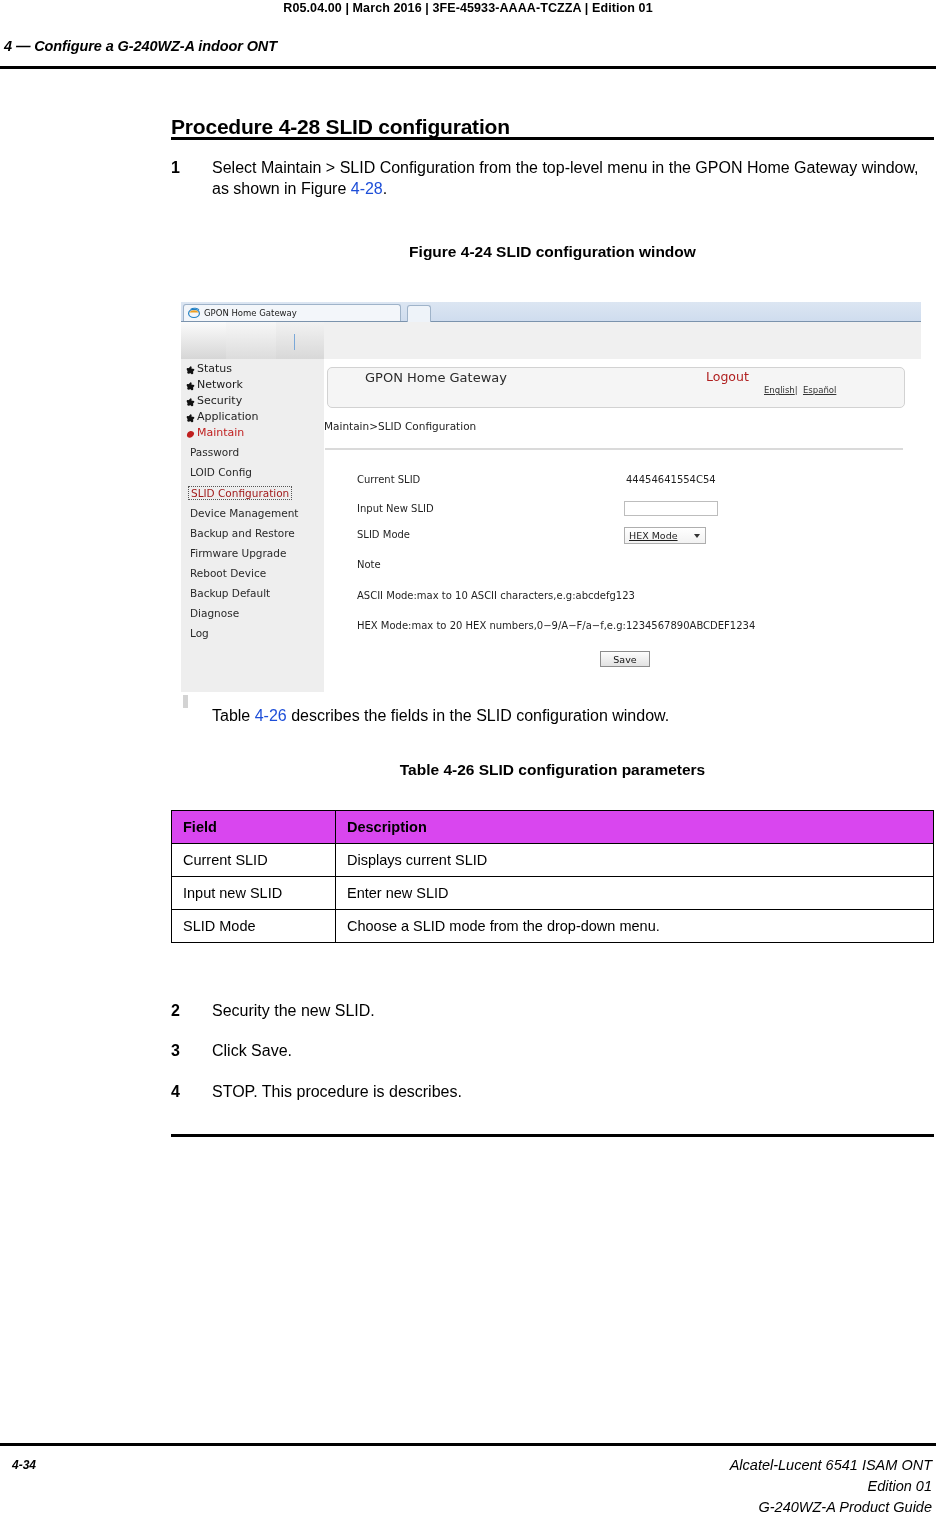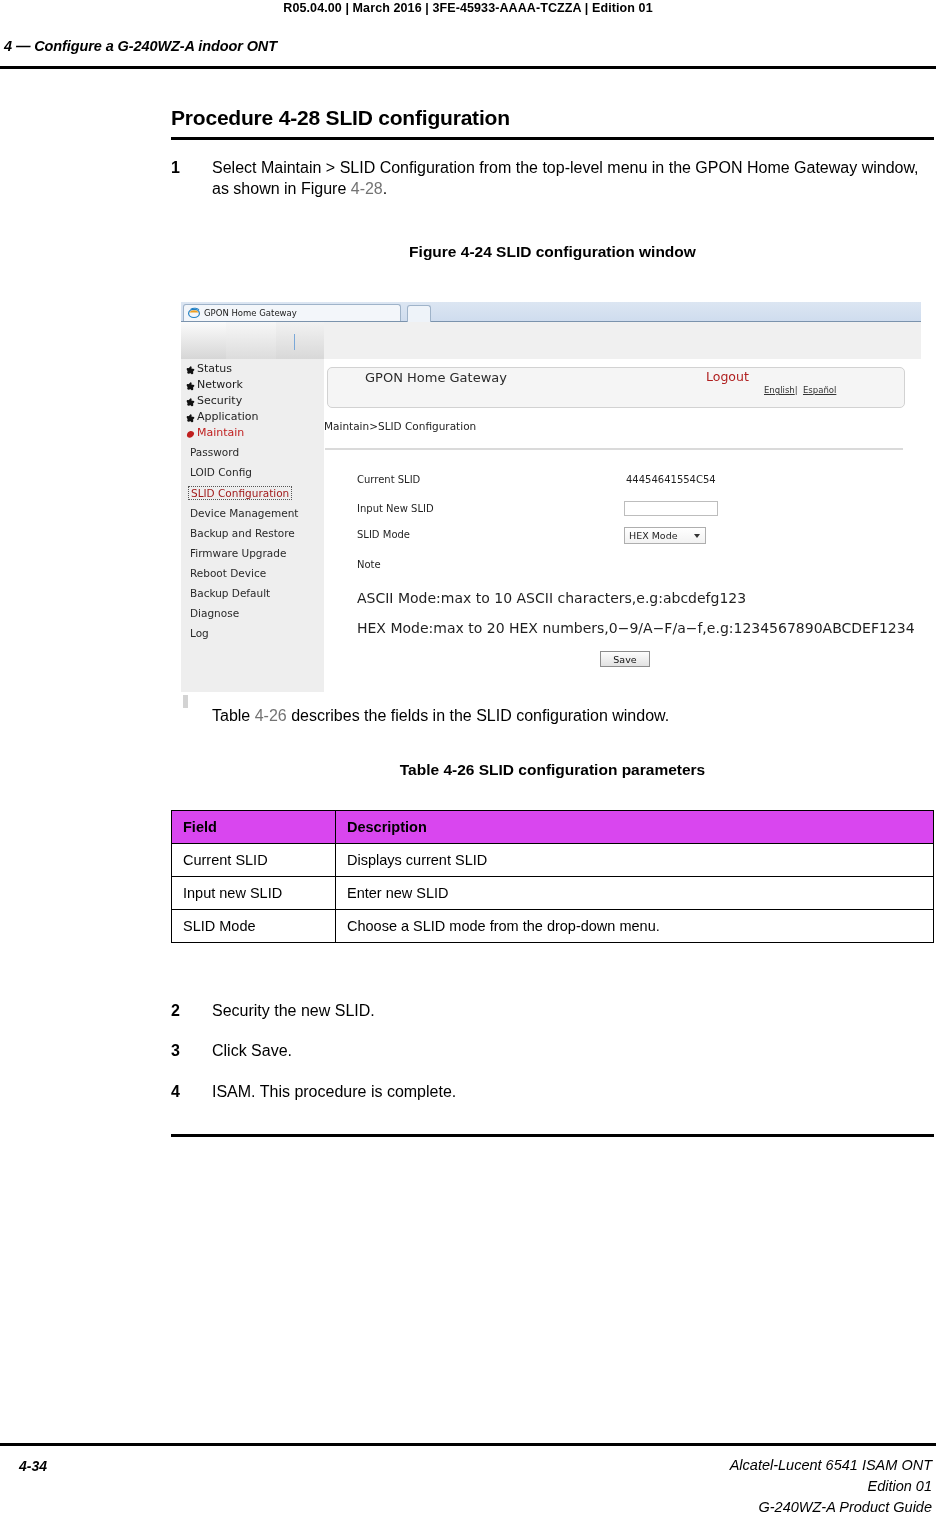--- a/index.html
+++ b/index.html
@@ -41,21 +41,21 @@
     top: 66px;
     left: 0;
     width: 936px;
     height: 3px;
     background: #000;
   }
 
   
   .proc-heading {
     position: absolute;
-    top: 106px;
+    top: 115px;
     left: 171px;
     font-size: 21px;
     font-weight: bold;
     letter-spacing: -0.2px;
   }
   .rule-proc {
     position: absolute;
     top: 137px;
     left: 171px;
     width: 763px;
@@ -73,21 +73,21 @@
     position: absolute;
     left: 0;
     top: 0;
     font-weight: bold;
     width: 28px;
   }
   .step .body {
     margin-left: 41px;
     display: block;
   }
-  .xref { color: #737373; }
+  .xref { color: #1d4ed8; }
 
   #step1 { top: 157px; left: 171px; width: 763px; }
   #step2 { top: 1000px; left: 171px; width: 763px; }
   #step3 { top: 1040px; left: 171px; width: 763px; }
   #step4 { top: 1081px; left: 171px; width: 763px; }
 
   .rule-end {
     position: absolute;
     top: 1134px;
     left: 171px;
@@ -308,33 +308,34 @@
     left: 300px; top: 168px;
     width: 82px; height: 17px;
     background: linear-gradient(#ffffff, #f2f2f2);
     border: 1px solid #aeaeae;
     box-sizing: border-box;
     font-size: 9.5px;
     color: #1f1f1f;
     display: flex;
     align-items: center;
     padding-left: 4px;
+    text-decoration: underline;
   }
   .sel-arrow {
     position: absolute;
     right: 5px; top: 6px;
     width: 0; height: 0;
     border-left: 3px solid transparent;
     border-right: 3px solid transparent;
     border-top: 4px solid #333;
   }
   .note-line {
     position: absolute;
     left: 33px;
-    font-size: 14px;
+    font-size: 10px;
     color: #1f1f1f;
     white-space: nowrap;
   }
   .save-btn {
     position: absolute;
     left: 276px; top: 292px;
     width: 50px; height: 16px;
     background: linear-gradient(#fdfdfd, #e2e2e2);
     border: 1px solid #8c8c8c;
     box-sizing: border-box;
@@ -390,22 +391,22 @@
     position: absolute;
     top: 1443px;
     left: 0;
     width: 936px;
     height: 3px;
     background: #000;
   }
   .footer-left {
     position: absolute;
     top: 1458px;
-    left: 19px;
-    font-size: 14px;
+    left: 12px;
+    font-size: 12px;
     font-weight: bold;
     font-style: italic;
   }
   .footer-right {
     position: absolute;
     top: 1455px;
     right: 4px;
     text-align: right;
     font-size: 14.5px;
     font-style: italic;
@@ -557,21 +558,21 @@
 <div class="step" id="step2">
   <span class="num">2</span>
   <span class="body">Security the new SLID.</span>
 </div>
 <div class="step" id="step3">
   <span class="num">3</span>
   <span class="body">Click Save.</span>
 </div>
 <div class="step" id="step4">
   <span class="num">4</span>
-  <span class="body">ISAM. This procedure is complete.</span>
+  <span class="body">STOP. This procedure is describes.</span>
 </div>
 
 <div class="rule-end"></div>
 
 <div class="rule-footer"></div>
 <div class="footer-left">4-34</div>
 <div class="footer-right">
   <div>Alcatel-Lucent 6541 ISAM ONT</div>
   <div>Edition 01</div>
   <div>G-240WZ-A Product Guide</div>

